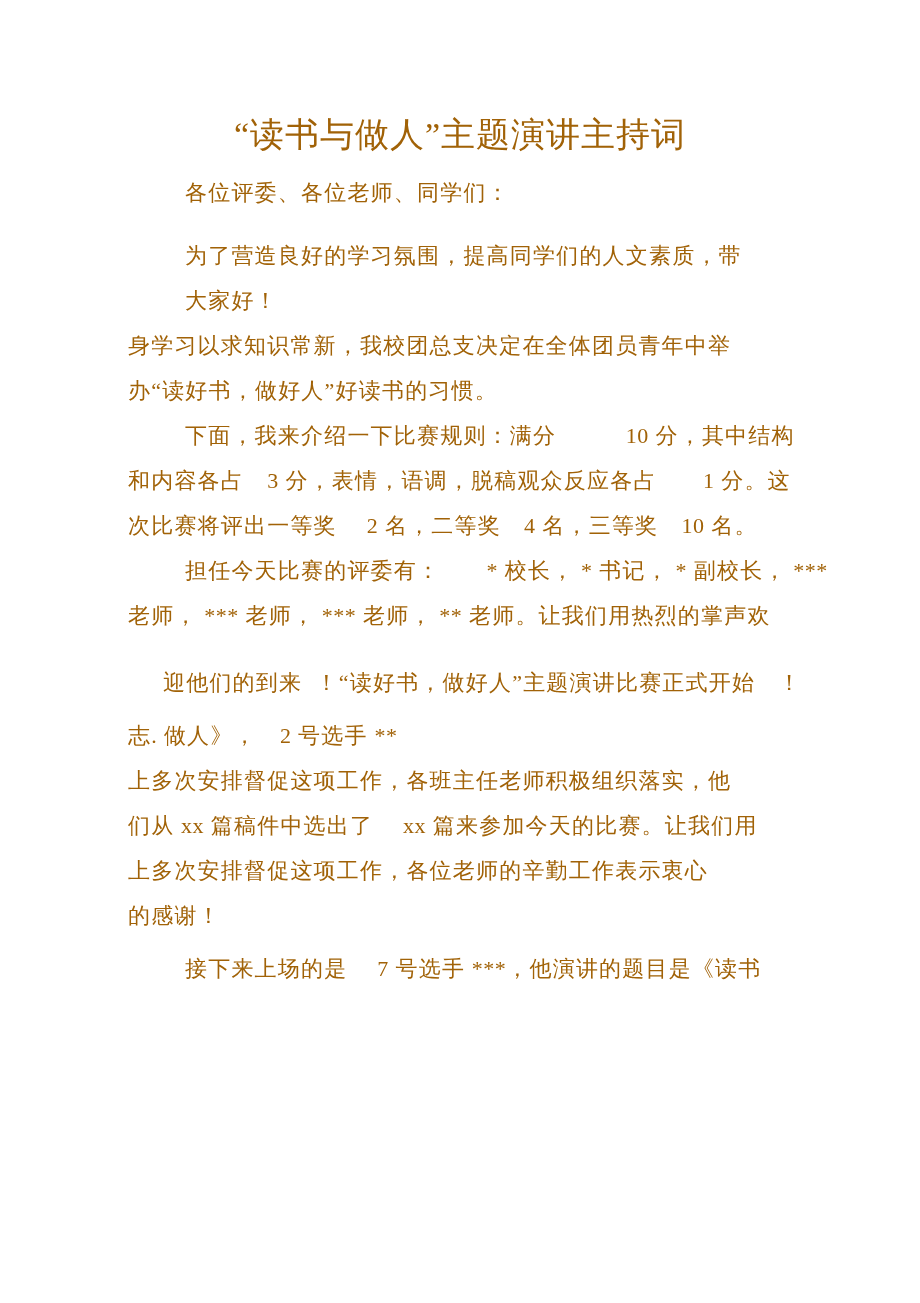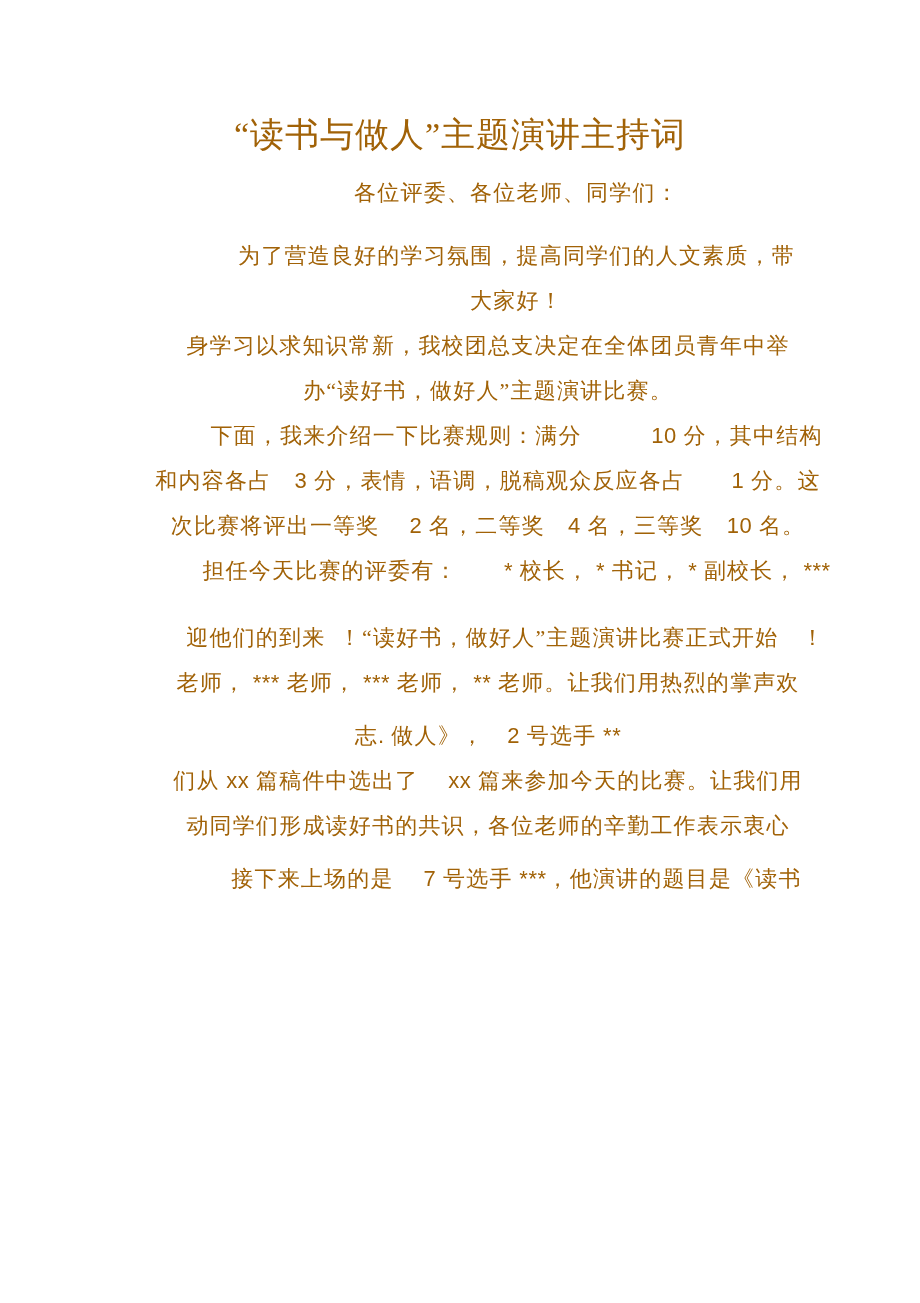--- a/index.html
+++ b/index.html
@@ -28,55 +28,56 @@
     font-weight: 400;
     line-height: 48px;
     letter-spacing: 1px;
     white-space: pre;
   }
   .doc-body {
     position: absolute;
     top: 170px;
     left: 128px;
     width: 720px;
-    text-align: center;
   }
   .line {
     white-space: pre;
     font-size: 22px;
     line-height: 45px;
     height: 45px;
     letter-spacing: 1.2px;
   }
   .in1 { padding-left: 57px; }   
   .in2 { padding-left: 35px; }   
   .in3 { padding-left: 85px; }   
   .mt-sm { margin-top: 8px; }
   .mt-lg { margin-top: 18px; }
   .mt-xl { margin-top: 22px; }
   .latin {
-    font-family: Liberation Sans, sans-serif;
+    font-family: Liberation Serif, serif;
     letter-spacing: 0.5px;
   }
 </style>
 </head>
 <body>
 
 <div class="page">
   <h1 class="doc-title">“读书与做人”主题演讲主持词</h1>
   <div class="doc-body">
     <div class="line in1">各位评委、各位老师、同学们：</div>
     <div class="line in1 mt-lg">为了营造良好的学习氛围，提高同学们的人文素质，带</div>
     <div class="line in1">大家好！</div>
     <div class="line">身学习以求知识常新，我校团总支决定在全体团员青年中举</div>
-    <div class="line">办“读好书，做好人”主题演讲比赛。</div>
+    <div class="line">办“读好书，做好人”好读书的习惯。</div>
     <div class="line in1">下面，我来介绍一下比赛规则：满分　　　<span class="latin">10</span> 分，其中结构</div>
     <div class="line">和内容各占　<span class="latin">3</span> 分，表情，语调，脱稿观众反应各占　　<span class="latin">1</span> 分。这</div>
     <div class="line">次比赛将评出一等奖　 <span class="latin">2</span> 名，二等奖　<span class="latin">4</span> 名，三等奖　<span class="latin">10</span> 名。</div>
     <div class="line in1">担任今天比赛的评委有：　　<span class="latin">*</span> 校长， <span class="latin">*</span> 书记， <span class="latin">*</span> 副校长， <span class="latin">***</span></div>
+    <div class="line">老师， <span class="latin">***</span> 老师， <span class="latin">***</span> 老师， <span class="latin">**</span> 老师。让我们用热烈的掌声欢</div>
     <div class="line in2 mt-xl">迎他们的到来  ！“读好书，做好人”主题演讲比赛正式开始　！</div>
-    <div class="line">老师， <span class="latin">***</span> 老师， <span class="latin">***</span> 老师， <span class="latin">**</span> 老师。让我们用热烈的掌声欢</div>
     <div class="line mt-sm">志<span class="latin">.</span> 做人》，　<span class="latin">2</span> 号选手 <span class="latin">**</span></div>
+    <div class="line">上多次安排督促这项工作，各班主任老师积极组织落实，他</div>
     <div class="line">们从 <span class="latin">xx</span> 篇稿件中选出了　 <span class="latin">xx</span> 篇来参加今天的比赛。让我们用</div>
-    <div class="line">动同学们形成读好书的共识，各位老师的辛勤工作表示衷心</div>
+    <div class="line">上多次安排督促这项工作，各位老师的辛勤工作表示衷心</div>
+    <div class="line">的感谢！</div>
     <div class="line in1 mt-sm">接下来上场的是　 <span class="latin">7</span> 号选手 <span class="latin">***</span>，他演讲的题目是《读书</div>
   </div>
 </div>
 
 </body></html>

